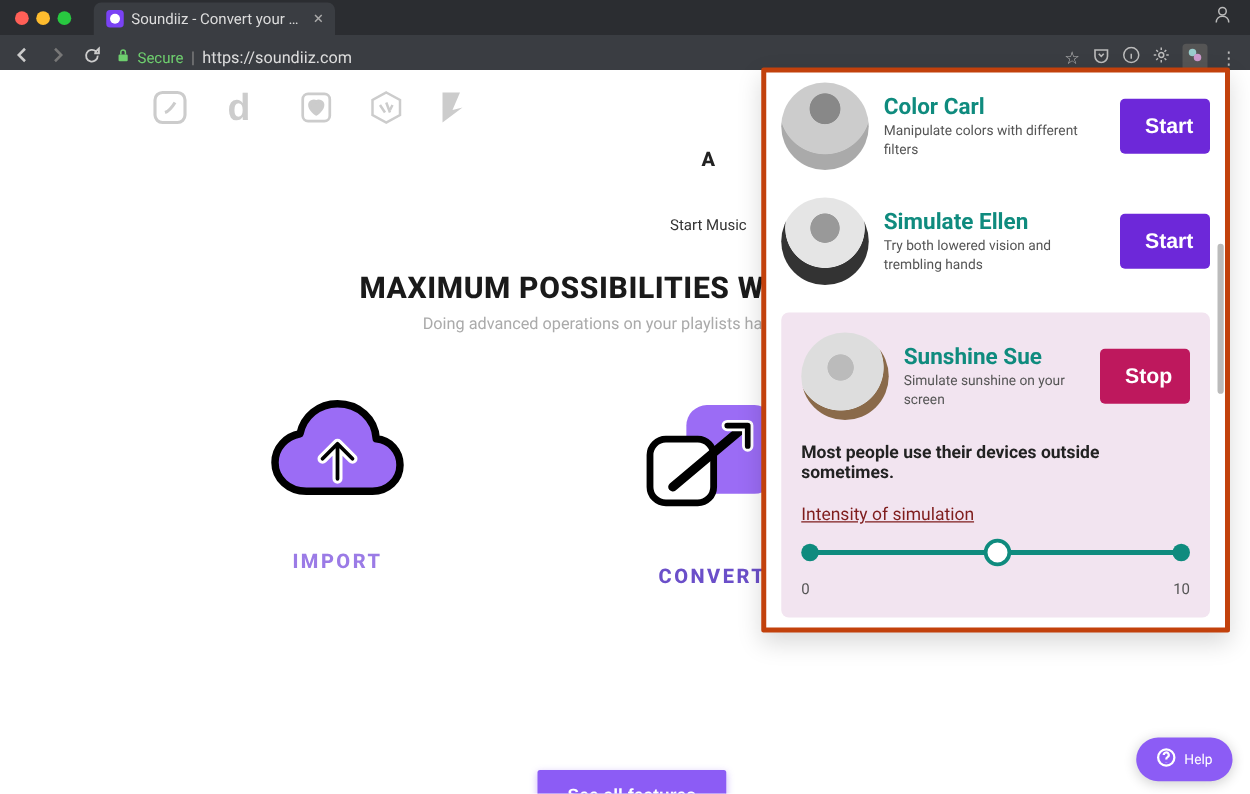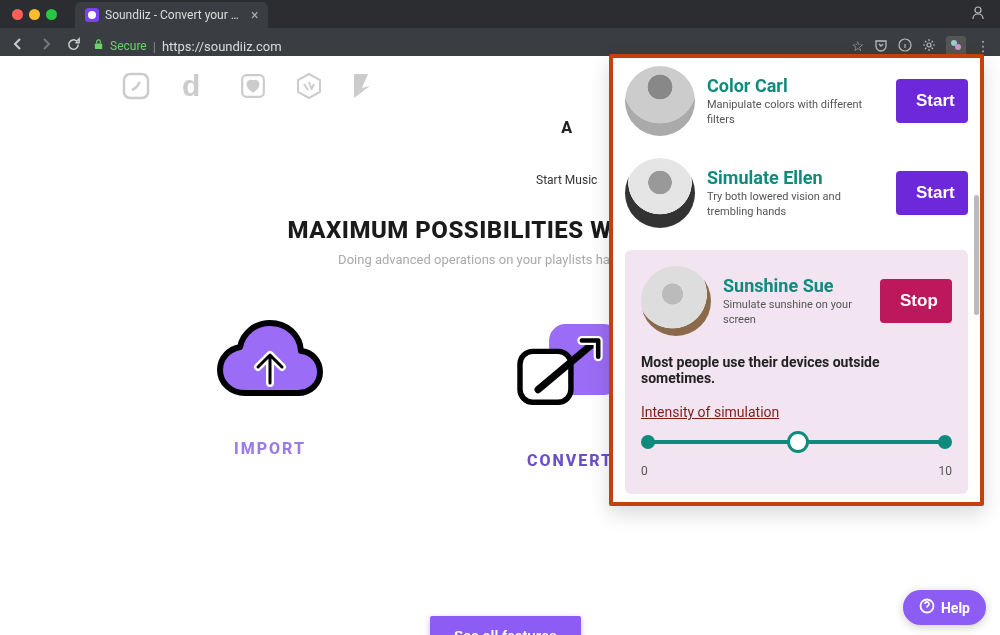--- a/index.html
+++ b/index.html
@@ -40,21 +40,21 @@
     .subhead { text-align: center; color: #aaa; font-size: 13px; margin-top: 8px;}
 
     .features { display: flex; gap: 100px; margin-top: 48px; margin-left: 170px;}
     .feature { display: flex; flex-direction: column; align-items: center; width: 200px;}
     .feature svg { width: 120px; height: 100px; }
     .feature-label { font-weight: 800; color: #9b7be6; letter-spacing: 2px; margin-top: 20px; font-size: 16px;}
     .feature-label.convert { color: #6b4fc9; margin-top: 32px;}
 
     .cta { background: #8c5cf5; color: #fff; border: none; padding: 12px 24px; font-weight: 700; font-size: 14px; border-radius: 2px; position: absolute; left: 430px; top: 560px; cursor: pointer; box-shadow: 0 2px 6px rgba(140,92,245,0.4);}
 
-    .help-btn { position: absolute; right: 14px; bottom: 10px; background: #8c5cf5; color:#fff; border-radius: 20px; padding: 8px 16px; display:flex; align-items:center; gap:6px; font-weight:700; font-size: 14px; box-shadow: 0 2px 10px rgba(0,0,0,0.2);}
+    .help-btn { position: absolute; right: 14px; bottom: 10px; background: #8c5cf5; color:#fff; border-radius: 20px; padding: 8px 16px; display:flex; align-items:center; gap:6px; font-weight:400; font-size: 11px; box-shadow: 0 2px 10px rgba(0,0,0,0.2);}
 
     
     .popup { position: absolute; top: 54px; right: 16px; width: 375px; height: 452px; background: #fff; border: 4px solid #c2410c; border-radius: 2px; padding: 8px 12px 12px 12px; display: flex; flex-direction: column; gap: 22px; box-shadow: 0 8px 20px rgba(0,0,0,0.15);}
     .persona { display: flex; align-items: center; gap: 12px; }
     .avatar { width: 70px; height: 70px; border-radius: 50%; background: #ddd; flex-shrink: 0; overflow: hidden; }
     .persona-info { flex: 1; }
     .persona-name { color: #0f8b7e; font-weight: 700; font-size: 18px; }
     .persona-desc { color: #555; font-size: 11px; line-height: 1.3; margin-top: 2px;}
     .persona-btn { background: #6d28d9; color: #fff; border: none; padding: 12px 20px; font-weight: 700; font-size: 17px; border-radius: 4px; cursor: pointer; width: 72px;}
     .persona-btn.stop { background: #be185d; }

